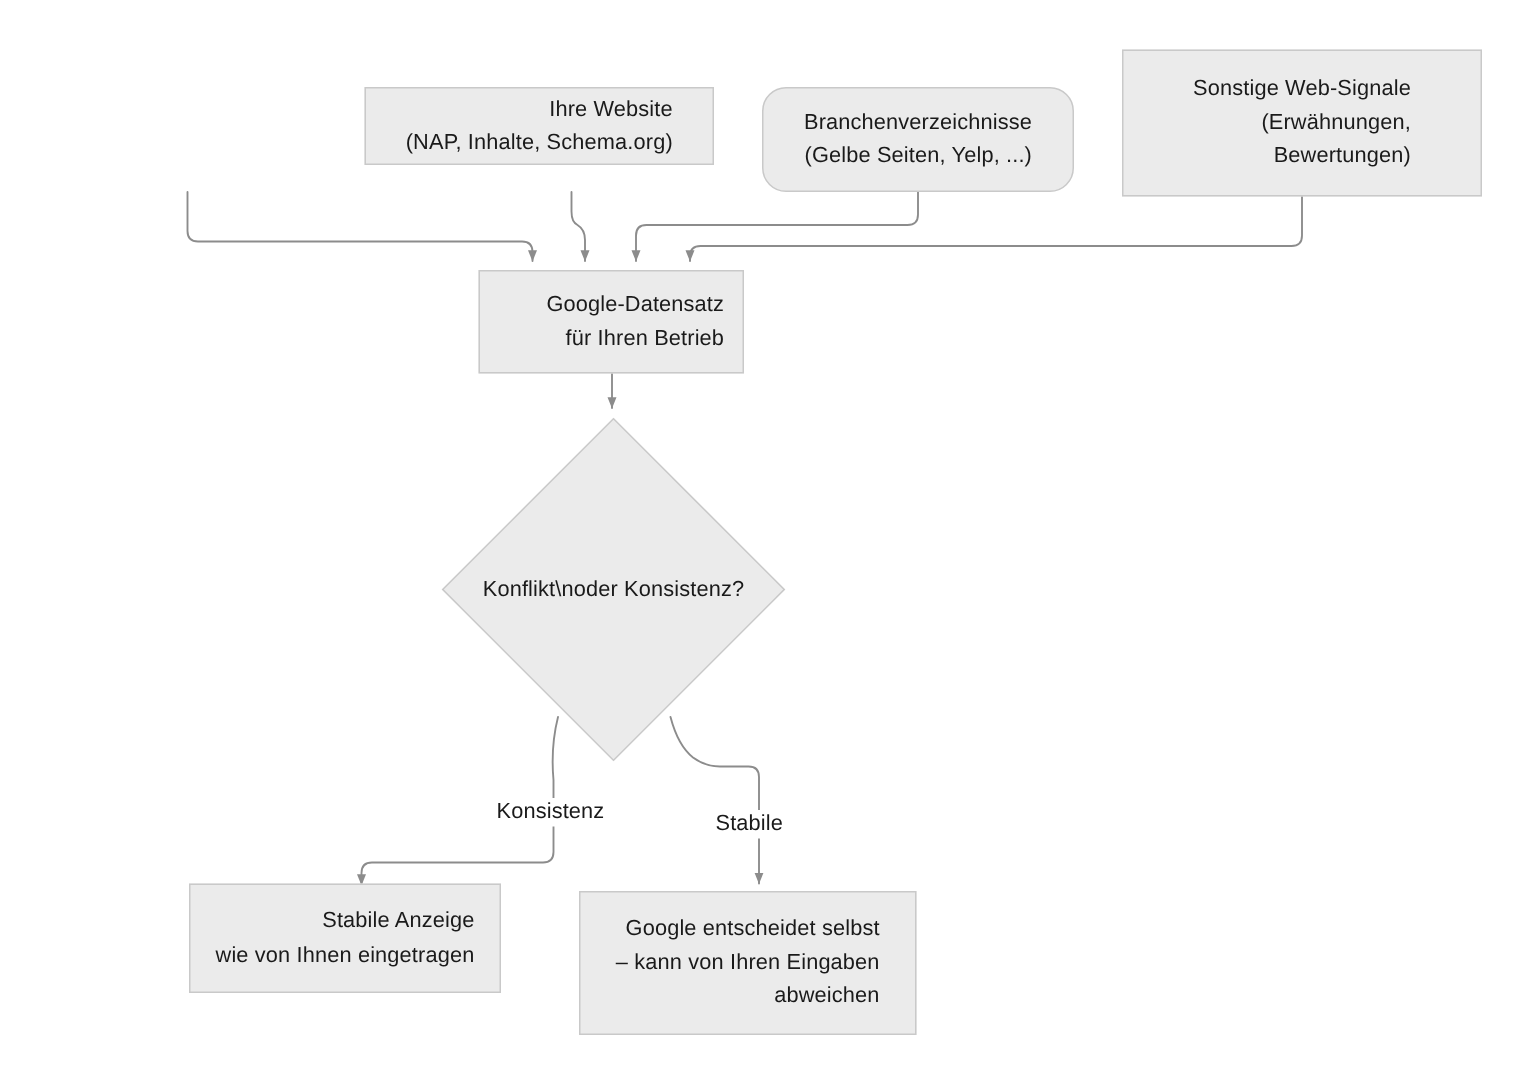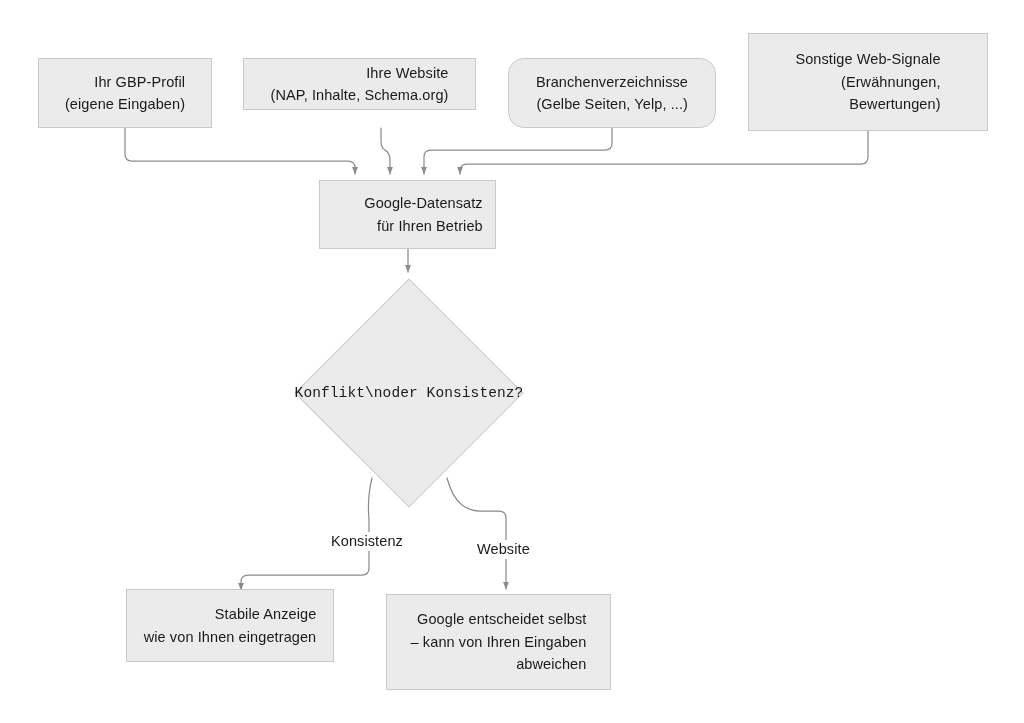--- a/index.html
+++ b/index.html
@@ -109,24 +109,20 @@
       <path d="M 868,131 L 868,157 Q 868,164 861,164 L 467,164 Q 460,164 460,171 L 460,174" marker-end="url(#arrowhead)"></path>
 
       <path d="M 408,249 L 408,272" marker-end="url(#arrowhead)"></path>
 
       <path d="M 372,478 Q 367,498 369,520 L 369,568 Q 369,575 362,575 L 248,575 Q 241,575 241,582 L 241,590" marker-end="url(#arrowhead)"></path>
 
       <path d="M 447,478 Q 452,497 462,505 Q 470,511 480,511 L 499,511 Q 506,511 506,518 L 506,589" marker-end="url(#arrowhead)"></path>
     </g>
   </svg>
 
-  <div class="node" style="left:38px; top:58px; width:174px; height:70px;">
-    <span class="txt">Ihr GBP-Profil
-(eigene Eingaben)</span>
-  </div>
 
   <div class="node" style="left:243px; top:58px; width:233px; height:52px;">
     <span class="txt">Ihre Website
 (NAP, Inhalte, Schema.org)</span>
   </div>
 
   <div class="node" style="left:508px; top:58px; width:208px; height:70px;border-radius:16px;">
     <span class="txt">Branchenverzeichnisse
 (Gelbe Seiten, Yelp, ...)</span>
   </div>
@@ -137,26 +133,26 @@
 Bewertungen)</span>
   </div>
 
   <div class="node" style="left:319px; top:180px; width:177px; height:69px;padding-left:32px;">
     <span class="txt">Google-Datensatz
 für Ihren Betrieb</span>
   </div>
 
   <div class="diamond-wrap" style="left:328px; top:312px; width:162px; height:162px;">
     <div class="diamond-shape"></div>
-    <div class="diamond-label" style="left:-50px; width:262px;font-family:Liberation Mono, monospace;">Konflikt\noder Konsistenz?</div>
+    <div class="diamond-label" style="left:-50px; width:262px;">Konflikt\noder Konsistenz?</div>
   </div>
 
   <div class="edge-label" style="left:327px; top:532px;">Konsistenz</div>
 
-  <div class="edge-label" style="left:473px; top:540px;">Website</div>
+  <div class="edge-label" style="left:473px; top:540px;">Stabile</div>
 
   <div class="node" style="left:126px; top:589px; width:208px; height:73px;">
     <span class="txt">Stabile Anzeige
 wie von Ihnen eingetragen</span>
   </div>
 
   <div class="node" style="left:386px; top:594px; width:225px; height:96px;">
     <span class="txt">Google entscheidet selbst
 – kann von Ihren Eingaben
 abweichen</span>

